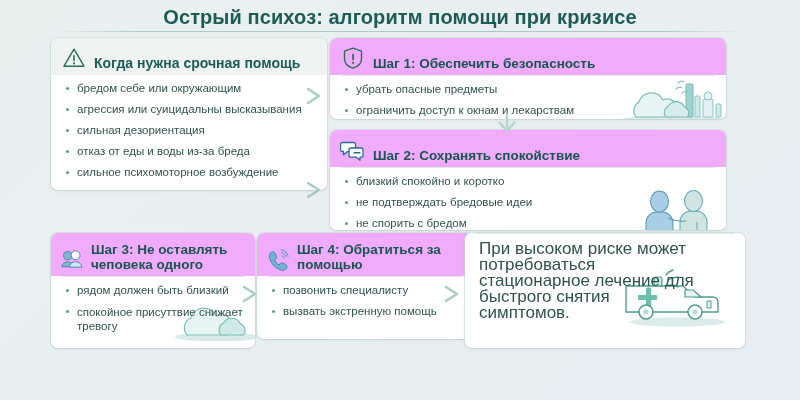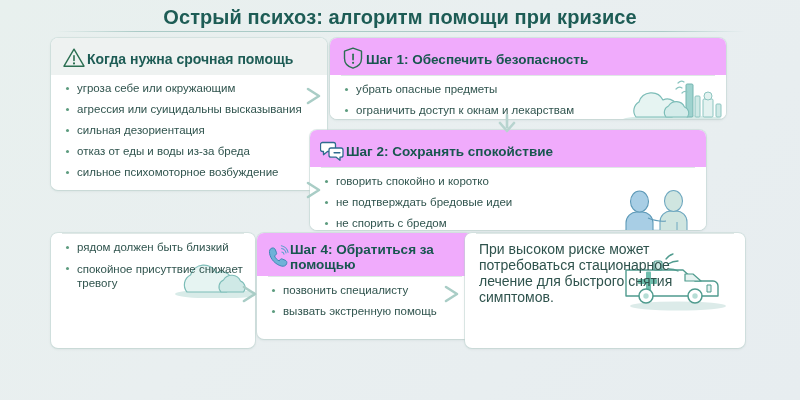--- a/index.html
+++ b/index.html
@@ -46,21 +46,22 @@
   
   .card {
     position: absolute;
     border-radius: 7px;
     box-shadow: 0 1px 3px rgba(60,100,95,0.13), 0 0 0 1px rgba(200,220,216,0.55);
     overflow: hidden;
     background: #ffffff;
   }
   .card-head {
     display: flex;
-    align-items: center;
+    align-items: flex-end;
+    gap: 7px;
     padding: 7px 10px 4px 10px;
     background: #eef2f1;
   }
   .card.step .card-head { background: #f0abfc; }
   .card-title {
     font-size: 13.5px;
     font-weight: bold;
     color: #18564f;
     line-height: 15px;
     padding-top: 2px;
@@ -98,32 +99,32 @@
     position: absolute;
     left: 1px;
     top: 5px;
     width: 3.4px;
     height: 3.4px;
     border-radius: 50%;
     background: #5d9c7f;
   }
   ul.bullets li.wrap { white-space: normal; line-height: 14px; }
   .para {
-    font-size: 14px;
+    font-size: 17px;
     line-height: 16px;
     color: #2f534d;
     position: relative;
     z-index: 2;
     max-width: 215px;
   }
 
   
   #card-alert  { left: 51px;  top: 38px;  width: 276px; height: 152px; }
   #card-step1  { left: 330px; top: 38px;  width: 396px; height: 81px; }
-  #card-step2  { left: 310px; top: 130px; width: 396px; height: 100px; }
+  #card-step2  { left: 330px; top: 130px; width: 396px; height: 100px; }
   #card-step3  { left: 51px;  top: 233px; width: 204px; height: 115px; }
   #card-step4  { left: 257px; top: 233px; width: 216px; height: 106px; }
   #card-step5  { left: 465px; top: 233px; width: 280px; height: 115px; }
 
   #card-step3 .card-title,
   #card-step4 .card-title { line-height: 15px; }
 
   
   .icon {
     flex: 0 0 auto;
@@ -168,21 +169,21 @@
   <div class="card-head">
     <svg class="icon" viewBox="0 0 26 26">
       <path d="M13 4.2 L23 21.2 H3 Z" fill="none" stroke="#2b6f52" stroke-width="1.4" stroke-linejoin="round"></path>
       <rect x="12.2" y="10" width="1.6" height="6.2" rx="0.8" fill="#2b6f52"></rect>
       <circle cx="13" cy="18.4" r="1.05" fill="#2b6f52"></circle>
     </svg>
     <div class="card-title">Когда нужна срочная помощь</div>
   </div>
   <div class="card-body">
     <ul class="bullets">
-      <li>угроза себе или окружающим</li>
+      <li>бредом себе или окружающим</li>
       <li>агрессия или суицидальны высказывания</li>
       <li>сильная дезориентация</li>
       <li>отказ от еды и воды из-за бреда</li>
       <li>сильное психомоторное возбуждение</li>
     </ul>
   </div>
 </div>
 
 <div class="card step" id="card-step1">
   <div class="card-head">
@@ -220,37 +221,46 @@
     <svg class="icon" viewBox="0 0 26 26">
       <path d="M2.5 5.5 h11 a2 2 0 0 1 2 2 v5 a2 2 0 0 1 -2 2 h-6 l-4 3.2 v-3.2 h-1 a2 2 0 0 1 -2 -2 v-5 a2 2 0 0 1 2 -2 Z" fill="#ffffff" stroke="#2f6b8f" stroke-width="1.3" stroke-linejoin="round"></path>
       <path d="M11 11 h10 a2 2 0 0 1 2 2 v5.2 a2 2 0 0 1 -2 2 h-1 v3.1 l-3.8 -3.1 h-5.2 a2 2 0 0 1 -2 -2 v-5.2 a2 2 0 0 1 2 -2 Z" fill="#ffffff" stroke="#2f6b8f" stroke-width="1.3" stroke-linejoin="round"></path>
       <rect x="13.4" y="15" width="7.2" height="1.5" rx="0.75" fill="#2f6b8f"></rect>
     </svg>
     <div class="card-title">Шаг 2: Сохранять спокойствие</div>
   </div>
   <div class="divider"></div>
   <div class="card-body">
     <ul class="bullets">
-      <li>говорить спокойно и коротко</li>
+      <li>близкий спокойно и коротко</li>
       <li>не подтверждать бредовые идеи</li>
       <li>не спорить с бредом</li>
     </ul>
     <svg class="decor" id="decor-people" viewBox="0 0 110 64">
       <ellipse cx="58" cy="60" rx="52" ry="5" fill="#dceaf2"></ellipse>
       <path d="M68 62 v-14 a11 11 0 0 1 11 -11 h5 a11 11 0 0 1 11 11 v14 Z" fill="#cfe5e0" stroke="#6fa8c0" stroke-width="1.1"></path>
       <ellipse cx="81.5" cy="27" rx="9" ry="10.5" fill="#cfe5e0" stroke="#6fa8c0" stroke-width="1.1"></ellipse>
       <path d="M34 62 v-13 a11 11 0 0 1 11 -11 h5 a11 11 0 0 1 11 11 v13 Z" fill="#a8cee5" stroke="#5e9ab8" stroke-width="1.1"></path>
       <ellipse cx="47.5" cy="27.5" rx="9" ry="10.5" fill="#a8cee5" stroke="#5e9ab8" stroke-width="1.1"></ellipse>
       <path d="M56 44 q10 4 18 3" fill="none" stroke="#5e9ab8" stroke-width="1.1"></path>
       <path d="M85 48 v12" fill="none" stroke="#6fa8c0" stroke-width="1"></path>
     </svg>
   </div>
 </div>
 
 <div class="card step" id="card-step3">
+  <div class="card-head">
+    <svg class="icon small" viewBox="0 0 26 26">
+      <circle cx="7.5" cy="7.5" r="4.6" fill="#7fb4d4" stroke="#4a87ab" stroke-width="1.1"></circle>
+      <path d="M1 20 a6.6 6.6 0 0 1 13 0 Z" fill="#7fb4d4" stroke="#4a87ab" stroke-width="1.1" stroke-linejoin="round"></path>
+      <circle cx="16.5" cy="7" r="5" fill="#ffffff" stroke="#4a87ab" stroke-width="1.1"></circle>
+      <path d="M9.4 20.5 a7.2 7.2 0 0 1 14.2 0 Z" fill="#cfe6f2" stroke="#4a87ab" stroke-width="1.1" stroke-linejoin="round"></path>
+    </svg>
+    <div class="card-title">Шаг 3: Не оставлять чеповека одного</div>
+  </div>
   <div class="divider"></div>
   <div class="card-body">
     <ul class="bullets">
       <li>рядом должен быть близкий</li>
       <li class="wrap">спокойное присуттвие снижает тревогу</li>
     </ul>
     <svg class="decor" id="decor-cloud3" viewBox="0 0 92 56">
       <ellipse cx="48" cy="52" rx="42" ry="4.5" fill="#d8ebe8"></ellipse>
       <path d="M18 50 a11 11 0 0 1 3.5 -17 a14 14 0 0 1 26 -2 a10 10 0 0 1 10 19 Z" fill="#e6f4f2" stroke="#7dbdb8" stroke-width="1.2" stroke-linejoin="round"></path>
       <path d="M52 50 a7.5 7.5 0 0 1 2.5 -12 a9.5 9.5 0 0 1 17 1 a7 7 0 0 1 3 11 Z" fill="#cfe9e6" stroke="#7dbdb8" stroke-width="1.1" stroke-linejoin="round"></path>

